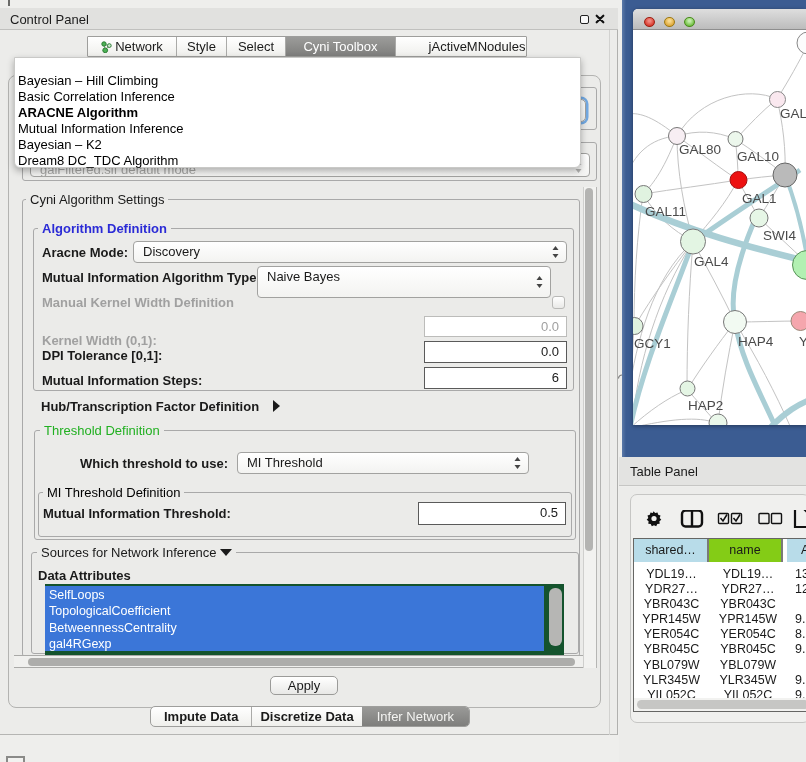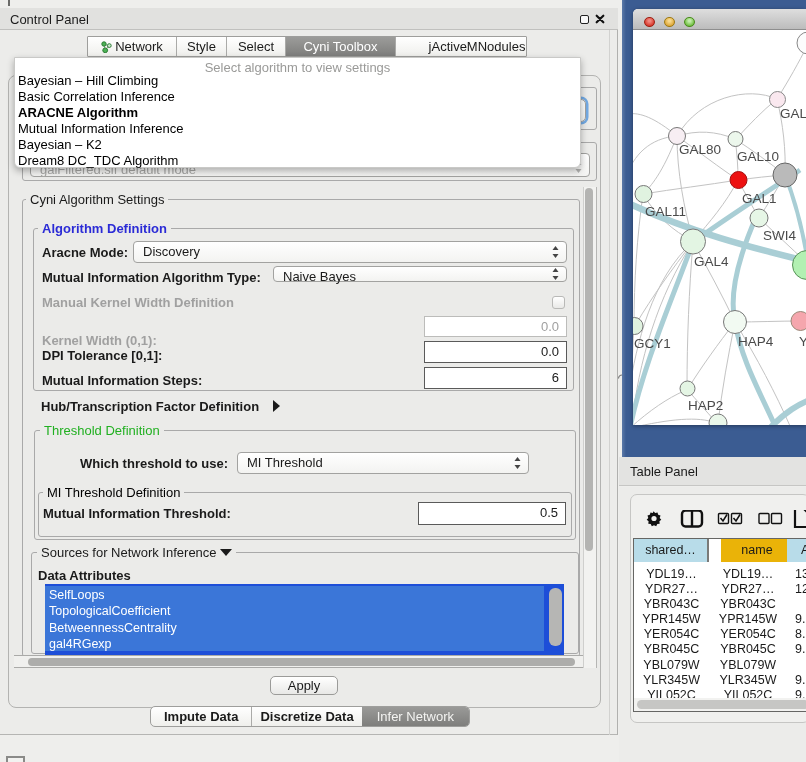--- a/index.html
+++ b/index.html
@@ -69,21 +69,21 @@
 <div class="glbl b" style="left:38px; top:222px; color:#2b2bd6;">Algorithm Definition</div>
 
 <div class="abs b" style="left:42px; top:245px;">Aracne Mode:</div>
 <div class="combo" style="left:133px; top:241px; width:434px; height:22px;">Discovery
   <svg class="carr" viewBox="0 0 7 12">
       <path d="M3.5 0 L6.5 4 L0.5 4 Z M3.5 12 L6.5 8 L0.5 8 Z" fill="#444"></path>
     </svg>
 </div>
 
 <div class="abs b" style="left:42px; top:270px;">Mutual Information Algorithm Type:</div>
-<div class="combo" style="left:273px; top:266px; width:294px; height:16px;">Naive Bayes
+<div class="combo" style="left:257px; top:266px; width:294px; height:32px;">Naive Bayes
   <svg class="carr" viewBox="0 0 7 12">
       <path d="M3.5 0 L6.5 4 L0.5 4 Z M3.5 12 L6.5 8 L0.5 8 Z" fill="#444"></path>
     </svg>
 </div>
 
 <div class="abs b gray" style="left:42px; top:295px;">Manual Kernel Width Definition</div>
 <div class="abs" style="left:552px; top:296px; width:13px; height:13px; border:1px solid #b9b9b7; border-radius:3px; background:linear-gradient(#ffffff,#e9e9e7);"></div>
 
 <div class="abs b gray" style="left:42px; top:323px;margin-top:10px;">Kernel Width (0,1):</div>
 <div class="tf gray" style="left:424px; top:316px; width:143px; height:21px; border-color:#bcbcba;">0.0</div>
@@ -113,21 +113,21 @@
 <div class="glbl" style="left:43px; top:486px; color:#000000;">MI Threshold Definition</div>
 <div class="abs b" style="left:43px; top:506px;">Mutual Information Threshold:</div>
 <div class="tf" style="left:418px; top:502px; width:148px; height:23px;">0.5</div>
 
 <div class="grp" style="left:31px; top:552px; width:548px; height:102px;"></div>
 <div class="glbl" style="left:37px; top:546px;">Sources for Network Inference <svg width="12" height="8" viewBox="0 0 12 8" style="vertical-align:1px;">
       <path d="M0 1 L12 1 L6 8 Z" fill="#1a1a1a"></path>
     </svg></div>
 <div class="abs b" style="left:38px; top:568px;">Data Attributes</div>
 
-<div class="abs" style="left:45px; top:584px; width:519px; height:71px; background:#1d4ed8;">
+<div class="abs" style="left:45px; top:584px; width:519px; height:71px; background:#14532d;">
   <div style="position:absolute; left:0; top:2px; width:499px; height:65px; background:#3b76d8;"></div>
   <div style="position:absolute; left:4px; top:3px; color:#fff; font-size:12.5px; line-height:16.3px;">SelfLoops<br>TopologicalCoefficient<br>BetweennessCentrality<br>gal4RGexp</div>
   <div style="position:absolute; left:504px; top:4px; width:13px; height:58px; background:#b6b6b4; border-radius:6px;"></div>
 </div>
 
 <div class="abs" style="left:583px; top:187px; width:14px; height:481px; background:#f2f2f0; border-left:1px solid #cfcfcd; border-right:1px solid #b6b6b4;">
   <div class="abs" style="left:1px; top:1px; width:8px; height:363px; background:#b4b4b2; border-radius:4px;"></div>
 </div>
 <div class="abs" style="left:14px; top:655px; width:569px; height:13px; background:#f0f0ee; border-top:1px solid #aaaaa8; border-bottom:1px solid #aaaaa8;">
   <div class="abs" style="left:14px; top:1.5px; width:547px; height:8px; background:#adadab; border-radius:4px;"></div>
@@ -135,21 +135,20 @@
 
 <div class="abs" style="left:270px; top:676px; width:68px; height:19px; border:1px solid #9b9b99; border-radius:5px; background:linear-gradient(#ffffff,#e8e8e6); text-align:center; line-height:17px;">Apply</div>
 
 <div class="abs" style="left:150px; top:706px; width:320px; height:21px; border:1px solid #9e9e9c; border-radius:5px; display:flex; background:linear-gradient(#ffffff,#efefec); overflow:hidden;">
   <div style="width:102px; border-right:1px solid #aaaaa8; text-align:center; line-height:19px; font-weight:bold;">Impute Data</div>
   <div style="width:110px; text-align:center; line-height:19px; font-weight:bold;">Discretize Data</div>
   <div style="width:108px; text-align:center; line-height:19px; background:linear-gradient(#9a9a98,#7e7e7c); color:#f4f4f2;">Infer Network</div>
 </div>
 
 <div class="abs" style="left:14px; top:57px; width:567px; height:111px; background:#ffffff; border:1px solid #c9c9c7; border-radius:0 0 6px 6px; box-shadow:0 3px 7px rgba(0,0,0,.3); z-index:30;">
-  <div style="position:absolute; left:0; top:2px; width:100%; text-align:center; color:#9a9a98;">Select algorithm to view settings</div>
   <div style="position:absolute; left:3px; top:15px; line-height:16.05px; color:#000000;">Bayesian – Hill Climbing<br>Basic Correlation Inference<br><span class="b">ARACNE Algorithm</span><br>Mutual Information Inference<br>Bayesian – K2<br>Dream8 DC_TDC Algorithm</div>
 </div>
 
 <svg class="abs" style="left:617.5px; top:374px;" width="5" height="5" viewBox="0 0 5 5">
     <path d="M0.5 4.5 Q0.8 0.8 4.5 1" stroke="#777" stroke-width="1.1" fill="none"></path>
   </svg>
 
 <div class="abs" style="left:6px; top:756px; width:19px; height:14px; border:2px solid #8a8a88; background:#f2f2f0;"></div>
 
 <div class="abs" style="left:622px; top:0; width:184px; height:457px; background:linear-gradient(90deg,#5c7aa8 0,#3b5c92 4px,#3b5c92 100%);"></div>
@@ -258,21 +257,21 @@
     <path d="M87.5 8 L90 11 L94 4.5" stroke-width="1.5"></path>
     <rect x="113" y="3.5" width="10" height="10" rx="1"></rect>
     <rect x="125.5" y="3.5" width="10" height="10" rx="1"></rect>
   </g>
   <path d="M149 -1 L158 -1 L163 4 L163 17 L149 17 Z" fill="none" stroke="#111" stroke-width="2.2"></path>
 </svg>
 
 <div class="abs" style="left:633px; top:538px; width:173px; height:174px; background:#ffffff; border:1px solid #666664; border-right:none; overflow:hidden; font-size:12.5px;">
   <div style="position:absolute; left:0; top:0; width:300px; height:23px;">
     <div style="position:absolute; left:0; top:0; width:75px; height:23px; background:#b8dce9; border-right:2px solid #7a7a78; text-align:center; line-height:23px;">shared…</div>
-    <div style="position:absolute; left:87px; top:0; width:74px; height:23px; background:#eab308; border-right:2px solid #7a7a78; text-align:center; line-height:23px;">name</div>
+    <div style="position:absolute; left:75px; top:0; width:74px; height:23px; background:#84cc16; border-right:2px solid #7a7a78; text-align:center; line-height:23px;">name</div>
     <div style="position:absolute; left:153px; top:0; width:80px; height:23px; background:#b8dce9; line-height:23px; padding-left:14px;">Aver</div>
   </div>
   <div style="position:absolute; left:0; top:28px; width:75px; text-align:center; line-height:15.1px;">YDL19…<br>YDR27…<br>YBR043C<br>YPR145W<br>YER054C<br>YBR045C<br>YBL079W<br>YLR345W<br>YIL052C</div>
   <div style="position:absolute; left:77px; top:28px; width:74px; text-align:center; line-height:15.1px;">YDL19…<br>YDR27…<br>YBR043C<br>YPR145W<br>YER054C<br>YBR045C<br>YBL079W<br>YLR345W<br>YIL052C</div>
   <div style="position:absolute; left:161px; top:28px; width:60px; line-height:15.1px;">13<br>12<br><br>9.<br>8.<br>9.<br><br>9.<br>9.</div>
   <div style="position:absolute; left:0px; top:159px; width:173px; height:14px; background:#f2f2f0;">
     <div style="position:absolute; left:3px; top:2px; width:172px; height:9px; background:#c6c6c4; border-radius:4.5px;"></div>
   </div>
 </div>
 

